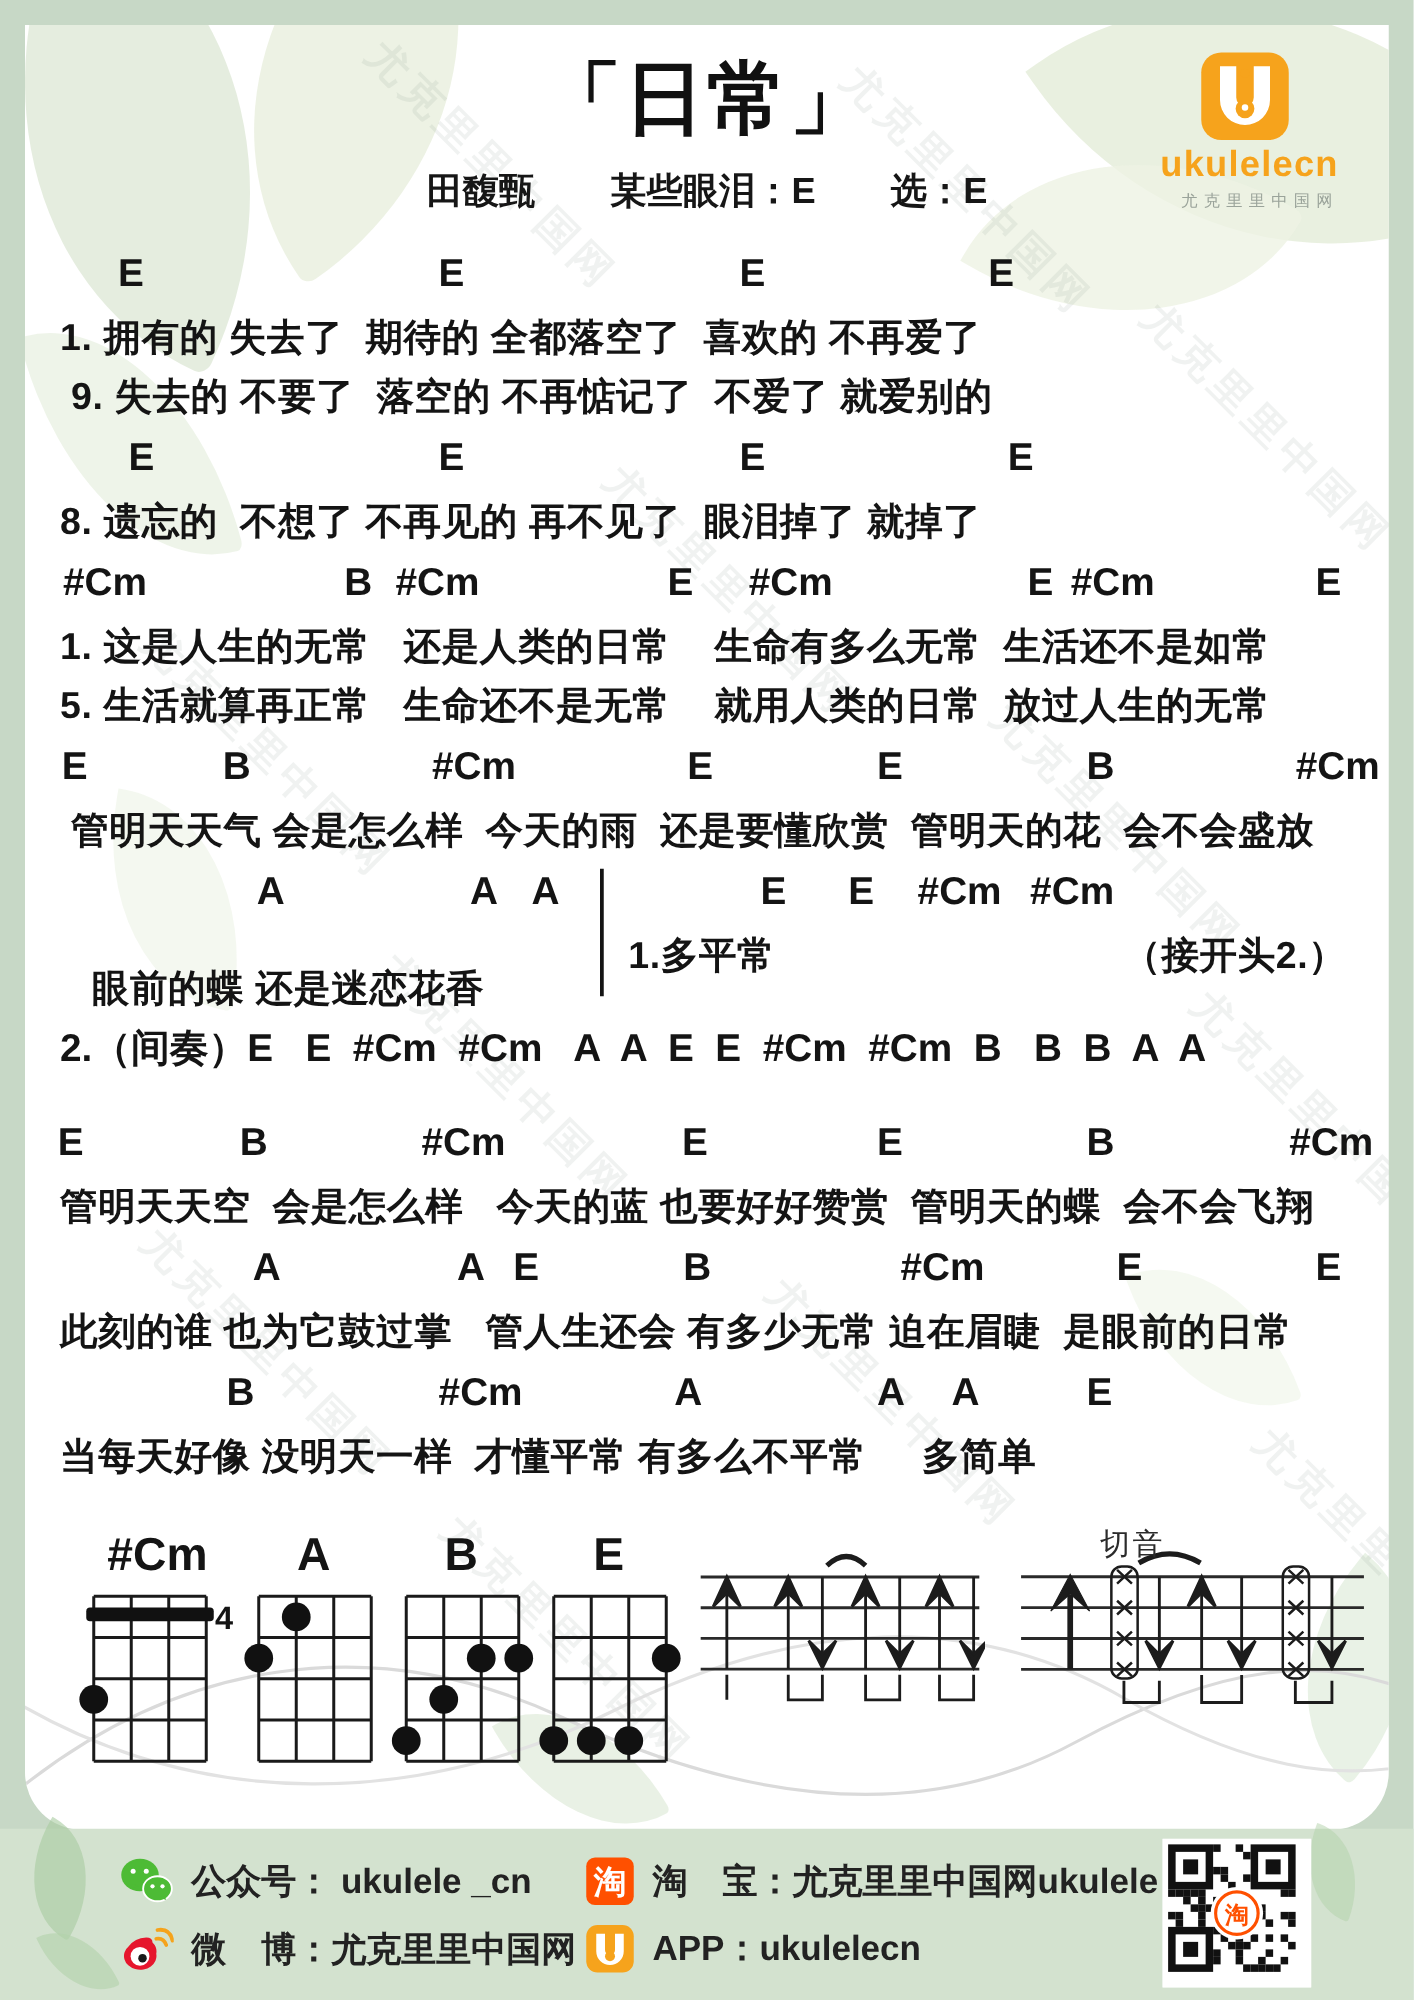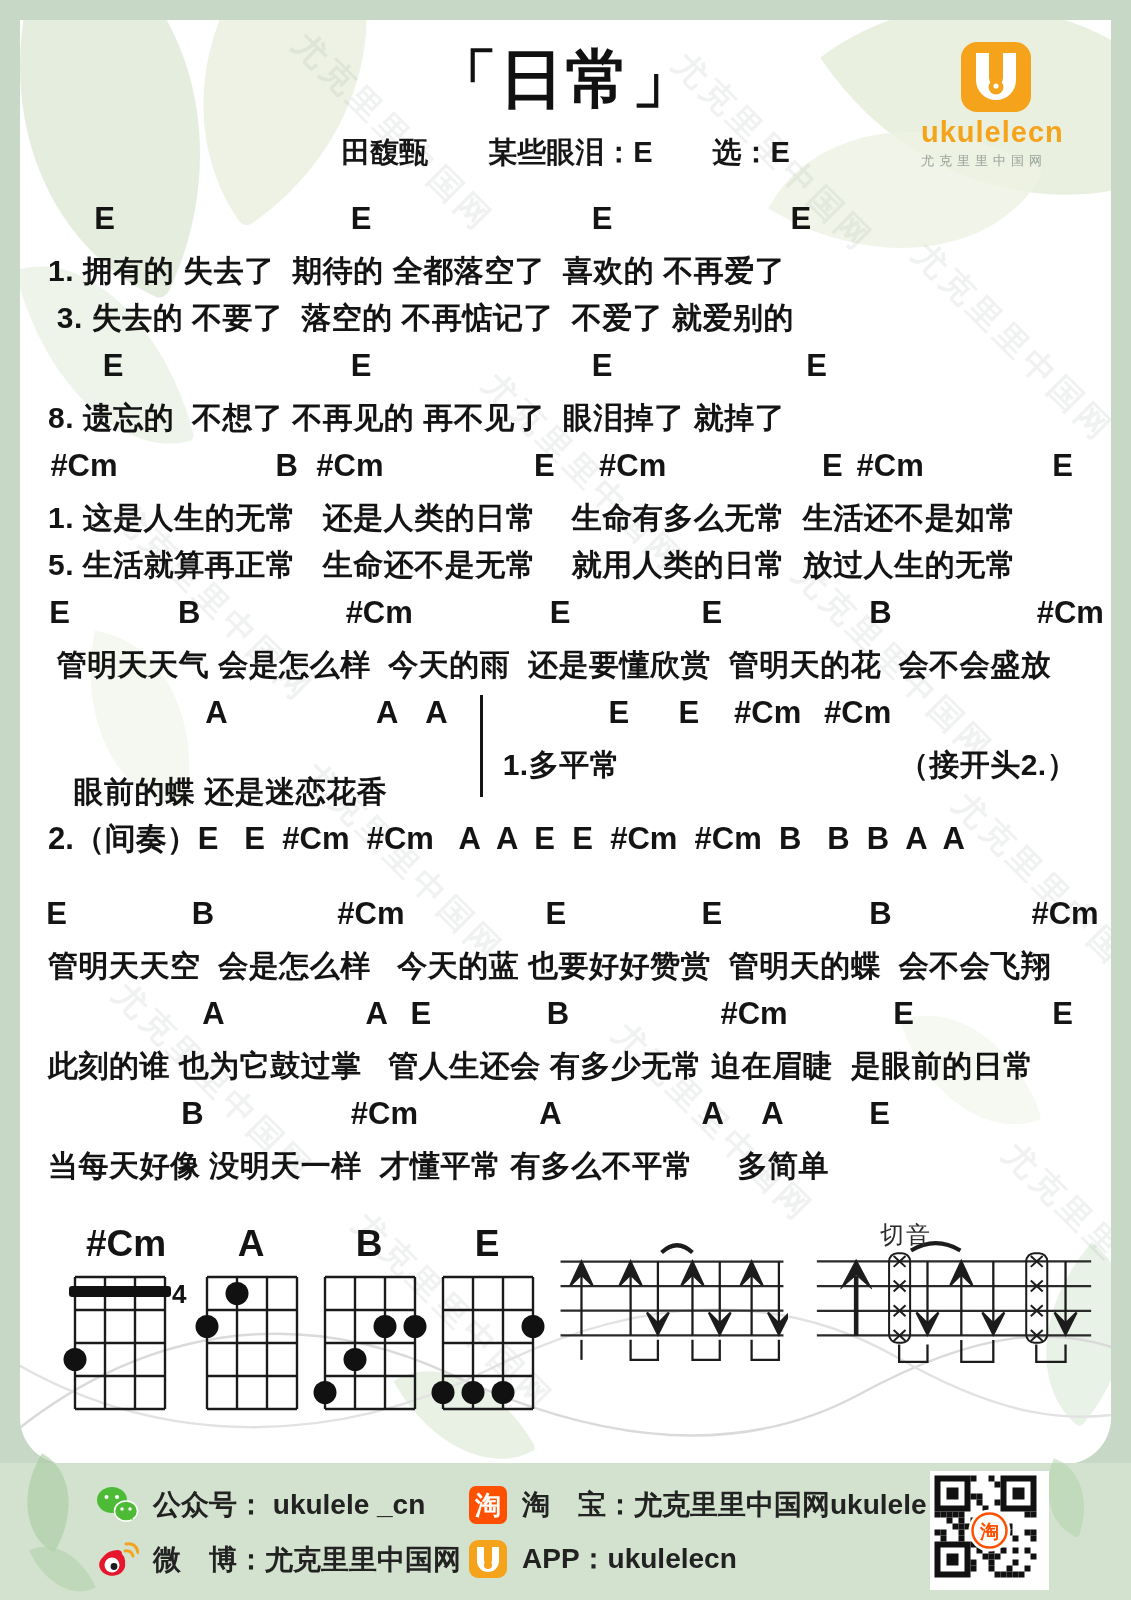--- a/index.html
+++ b/index.html
@@ -12,21 +12,21 @@
   
   .leaf { position:absolute; border-radius:0 100% 4% 100%; pointer-events:none; }
 
   .waves { position:absolute; left:0; bottom:0; pointer-events:none; }
 
   .wm { position:absolute; color:rgba(105,130,115,0.10); font-size:33px; letter-spacing:5px;
         transform:rotate(45deg); white-space:nowrap; pointer-events:none; font-weight:600; }
 
   .content { position:relative; z-index:2; padding:0 22px; }
 
-  .logo-block { position:absolute; right:40px; top:20px; width:150px; text-align:left; z-index:3; }
+  .logo-block { position:absolute; right:40px; top:20px; width:150px; text-align:right; z-index:3; }
   .logo-name { color:#f6a31c; font-size:29px; font-weight:700; letter-spacing:1px; margin-top:2px; }
   .logo-sub { color:#9aa39a; font-size:13px; letter-spacing:5px; margin-top:3px; }
 
   .title { text-align:center; font-size:64px; font-weight:900; color:#111; margin-top:16px; letter-spacing:2px; }
   .meta { display:flex; justify-content:center; column-gap:60px; font-size:29px; font-weight:700; color:#161616; margin-top:10px; }
 
   .song-body { margin-top:28px; }
   .section { position:relative; margin-bottom:7px; }
   .chord-row { position:relative; height:46px; font-size:31px; font-weight:600; color:#141414; }
   .chord { position:absolute; top:0; white-space:pre; }
@@ -108,21 +108,21 @@
 
       <div class="song-body" id="song-body">
           <div class="section">
             <div class="chord-row">
               <span class="chord" style="left: 5%;">E</span>
               <span class="chord" style="left: 29.5%;">E</span>
               <span class="chord" style="left: 52.5%;">E</span>
               <span class="chord" style="left: 71.5%;">E</span>
             </div>
             <div class="lyric">1. 拥有的 失去了  期待的 全都落空了  喜欢的 不再爱了</div>
-            <div class="lyric"> 3. 失去的 不要了  落空的 不再惦记了  不爱了 就爱别的</div>
+            <div class="lyric"> 9. 失去的 不要了  落空的 不再惦记了  不爱了 就爱别的</div>
           </div>
           <div class="section">
             <div class="chord-row">
               <span class="chord" style="left: 5.8%;">E</span>
               <span class="chord" style="left: 29.5%;">E</span>
               <span class="chord" style="left: 52.5%;">E</span>
               <span class="chord" style="left: 73%;">E</span>
             </div>
             <div class="lyric">8. 遗忘的  不想了 不再见的 再不见了  眼泪掉了 就掉了</div>
           </div>

